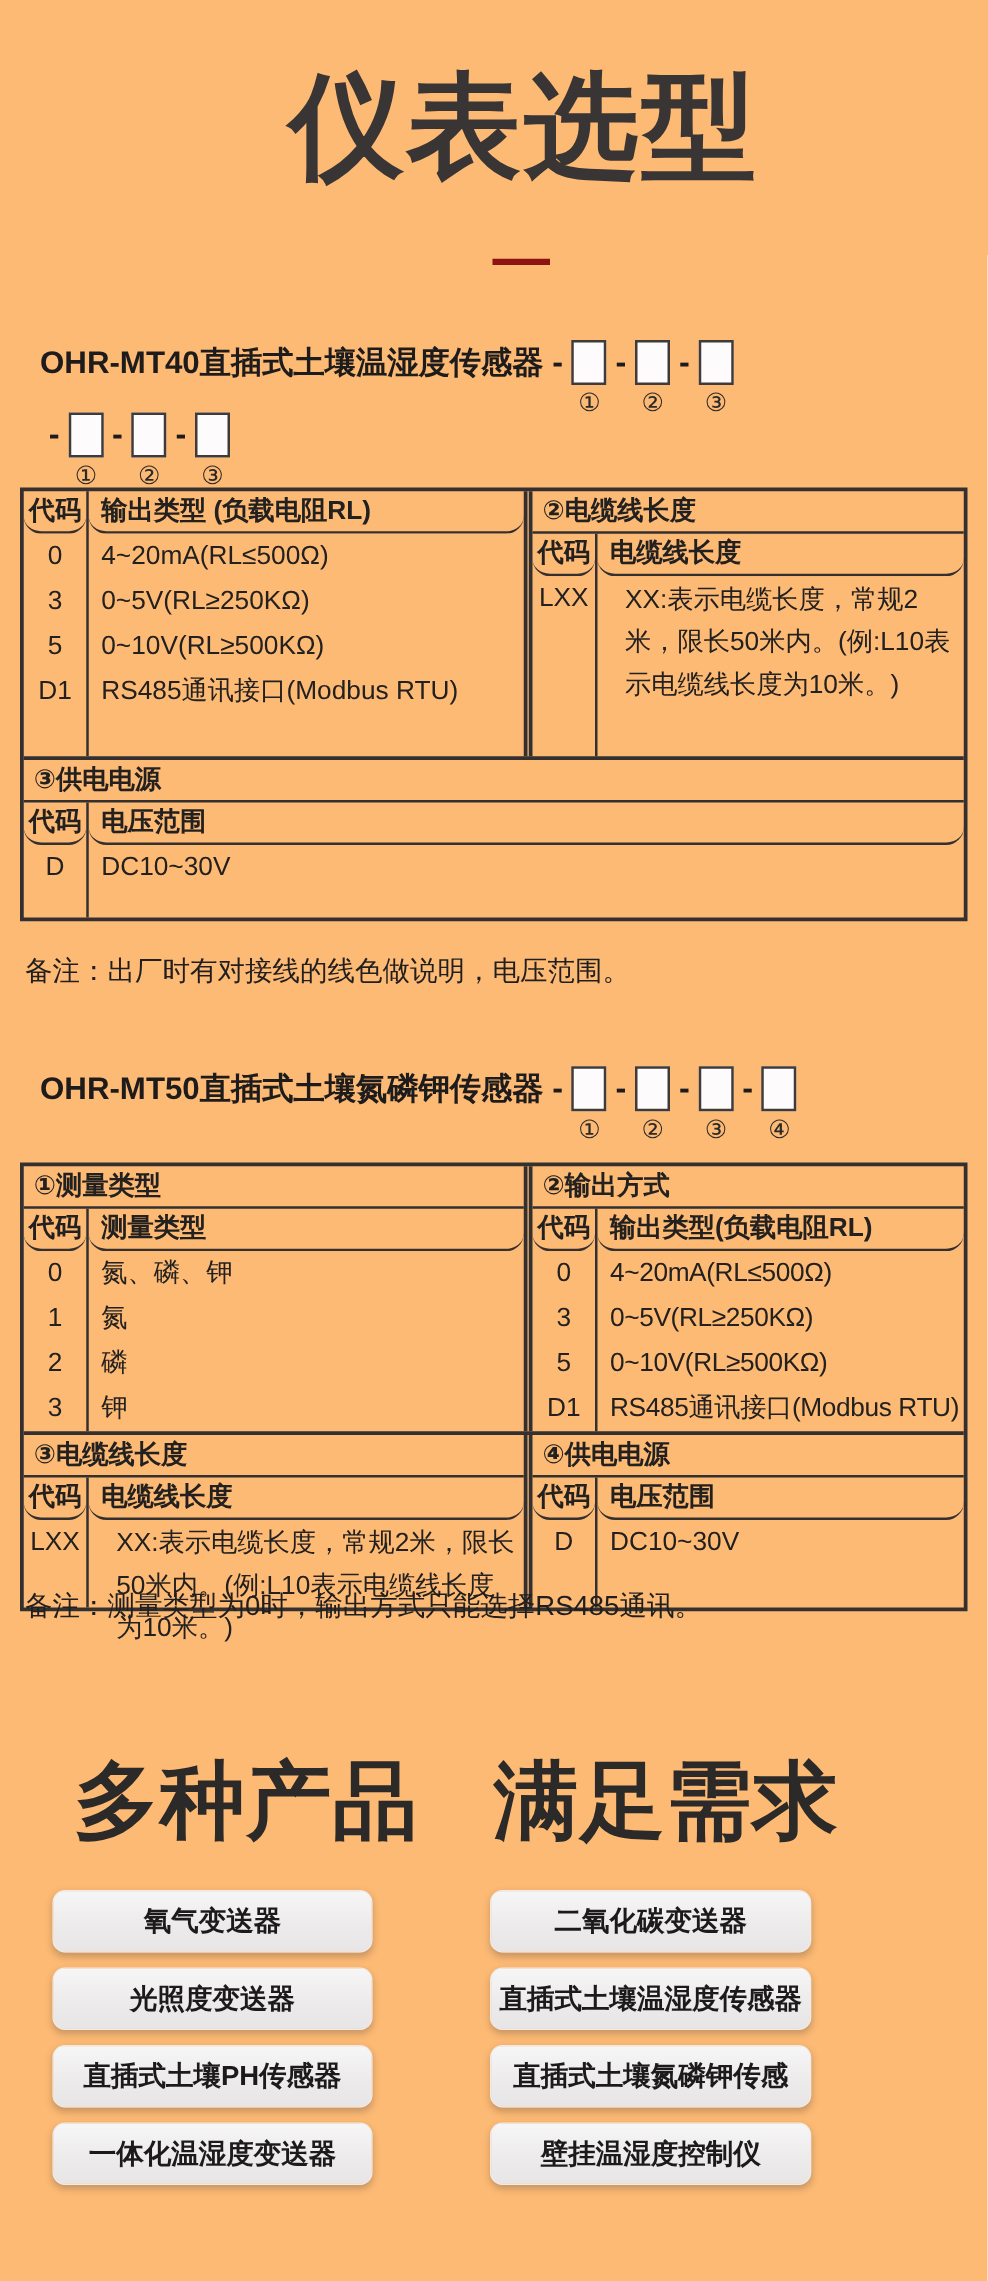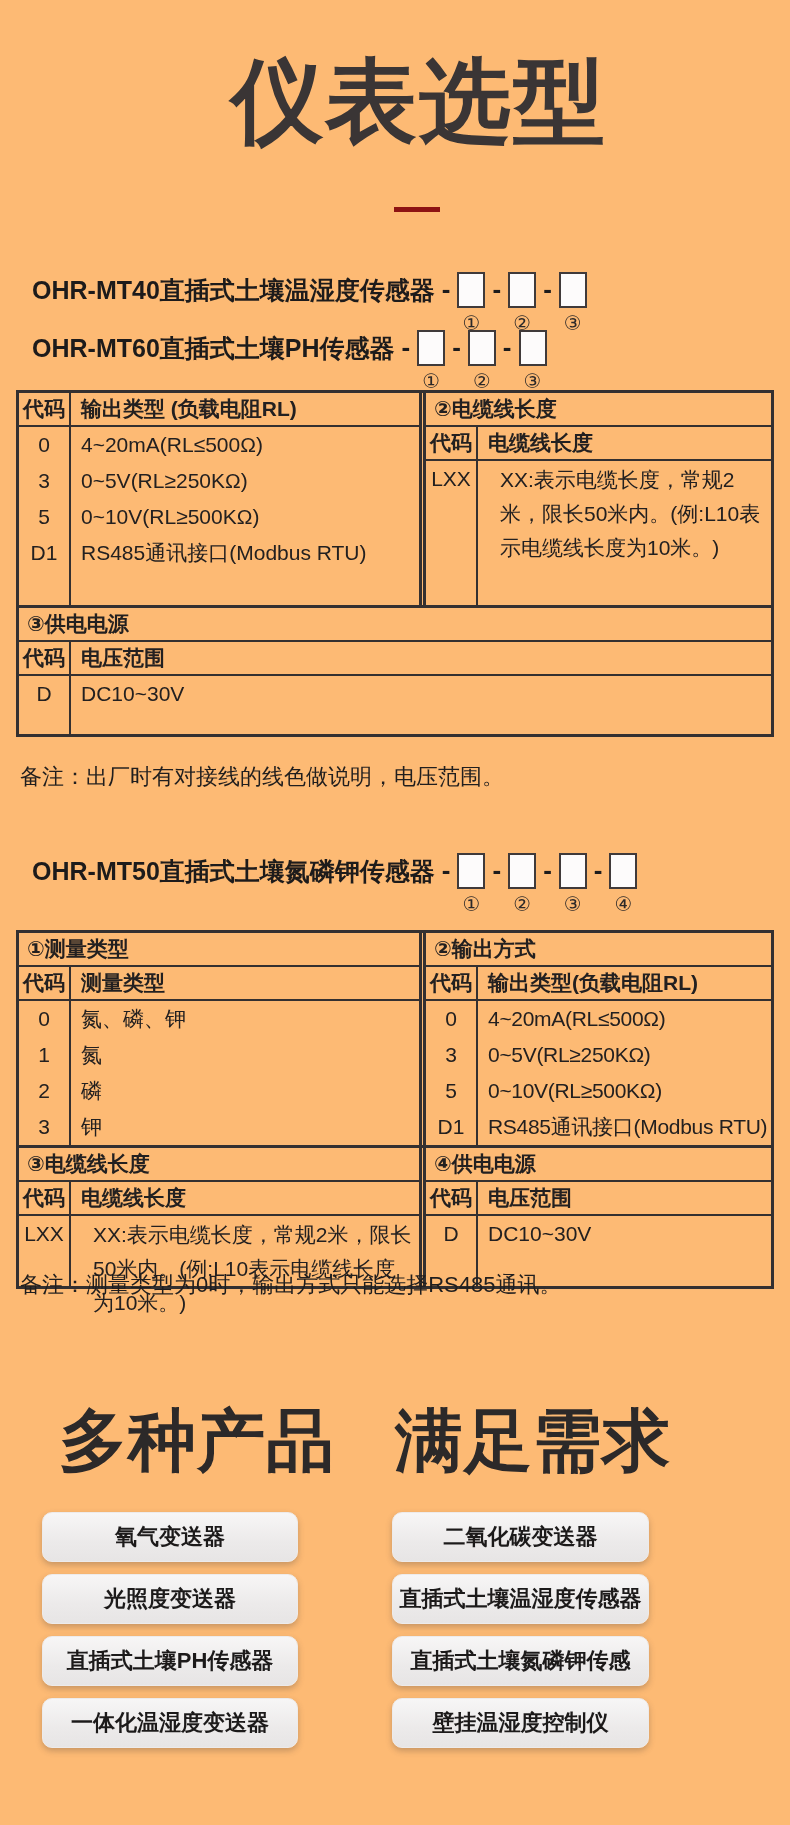--- a/index.html
+++ b/index.html
@@ -43,21 +43,21 @@
   .half-r{flex:1;border-left:3px solid var(--bd);margin-left:1px;}
   .sec-header{
     height:32px;line-height:32px;padding-left:8px;
     border-bottom:2px solid var(--bd);font-weight:700;
   }
   .cols{flex:1;display:flex;align-items:stretch;min-height:0;}
   .code-col{width:50px;border-right:2px solid var(--bd);display:flex;flex-direction:column;flex-shrink:0;}
   .desc-col{flex:1;display:flex;flex-direction:column;min-width:0;}
   .col-label{
     height:32px;line-height:32px;border-bottom:2px solid var(--bd);
-    text-align:center;font-weight:700;white-space:nowrap;
+    text-align:center;font-weight:700;white-space:nowrap;border-radius:14px;
   }
   .desc-label{text-align:left;padding-left:10px;}
   .b-code{line-height:36px;text-align:center;font-weight:500;}
   .b-desc{line-height:36px;padding-left:10px;font-weight:500;white-space:nowrap;}
   .para{line-height:34px;padding:2px 6px 0 22px;white-space:normal;font-weight:500;}
   .para-code{line-height:36px;}
   .t-bottom{border-top:3px solid var(--bd);display:flex;flex-direction:column;}
   .t-bottom.full .cols{flex:1;}
   .t1-bottom{height:126px;}
   .t2-bottom{height:138px;flex-direction:row;display:flex;}
@@ -107,21 +107,20 @@
       <span class="code-num">②</span>
     </span>
     <span class="m-dash">-</span>
     <span class="code-slot">
       <span class="code-box"></span>
       <span class="code-num">③</span>
     </span>
   </div>
 
   <div class="model-line" style="top:330px;">
-    <span class="m-name">OHR-MT60直插式土壤PH传感器</span>
     <span class="m-dash">-</span>
     <span class="code-slot">
       <span class="code-box"></span>
       <span class="code-num">①</span>
     </span>
     <span class="m-dash">-</span>
     <span class="code-slot">
       <span class="code-box"></span>
       <span class="code-num">②</span>
     </span>

